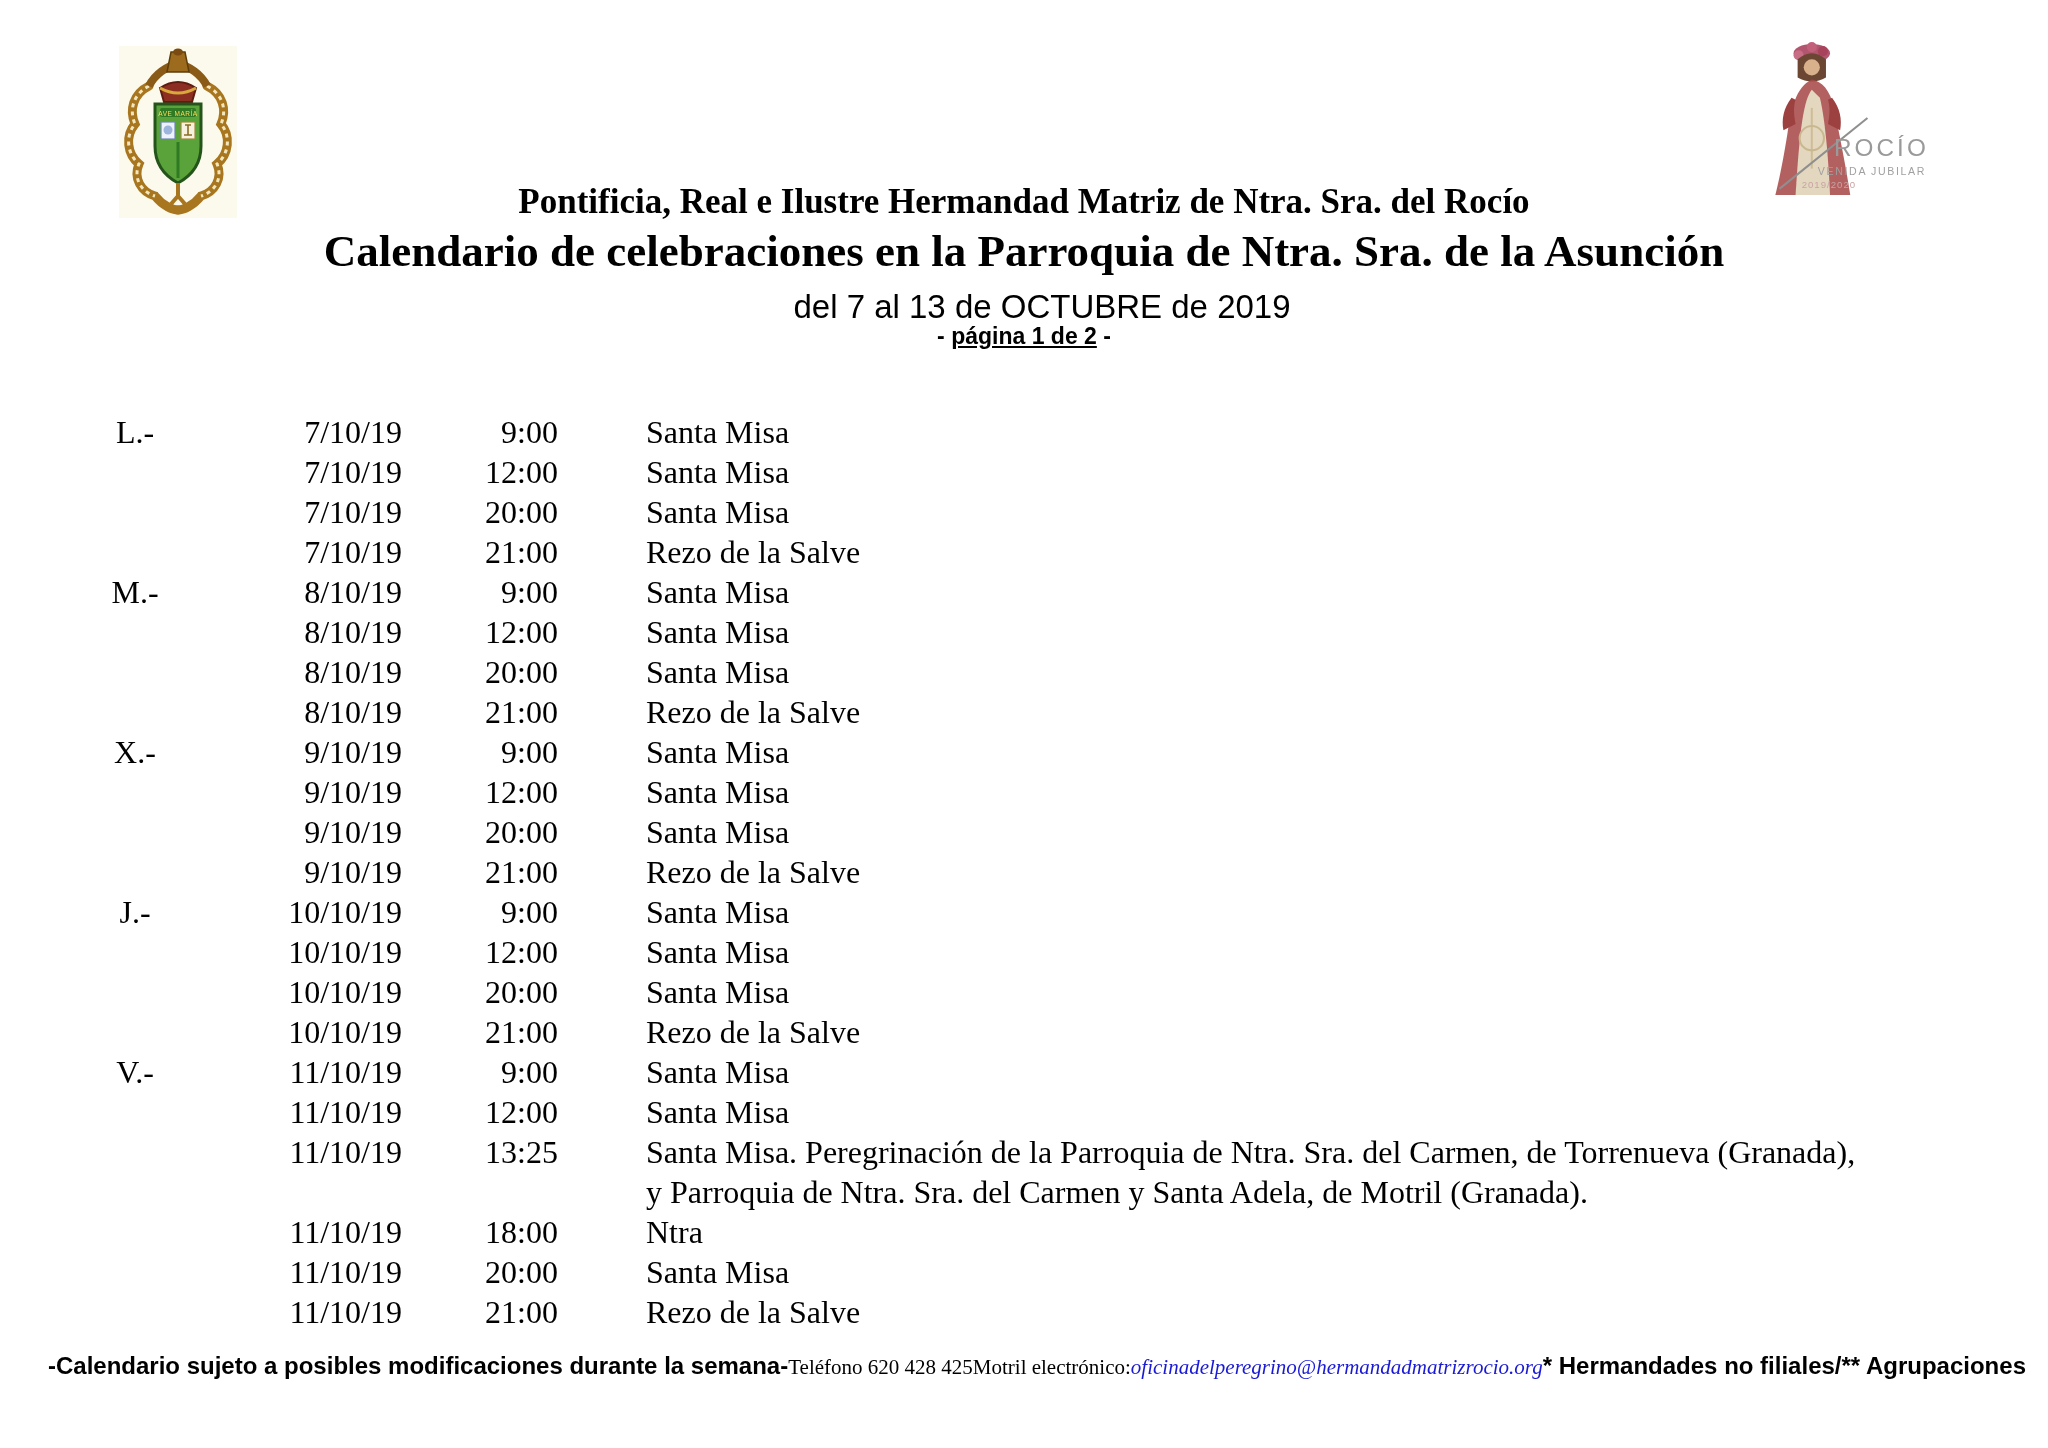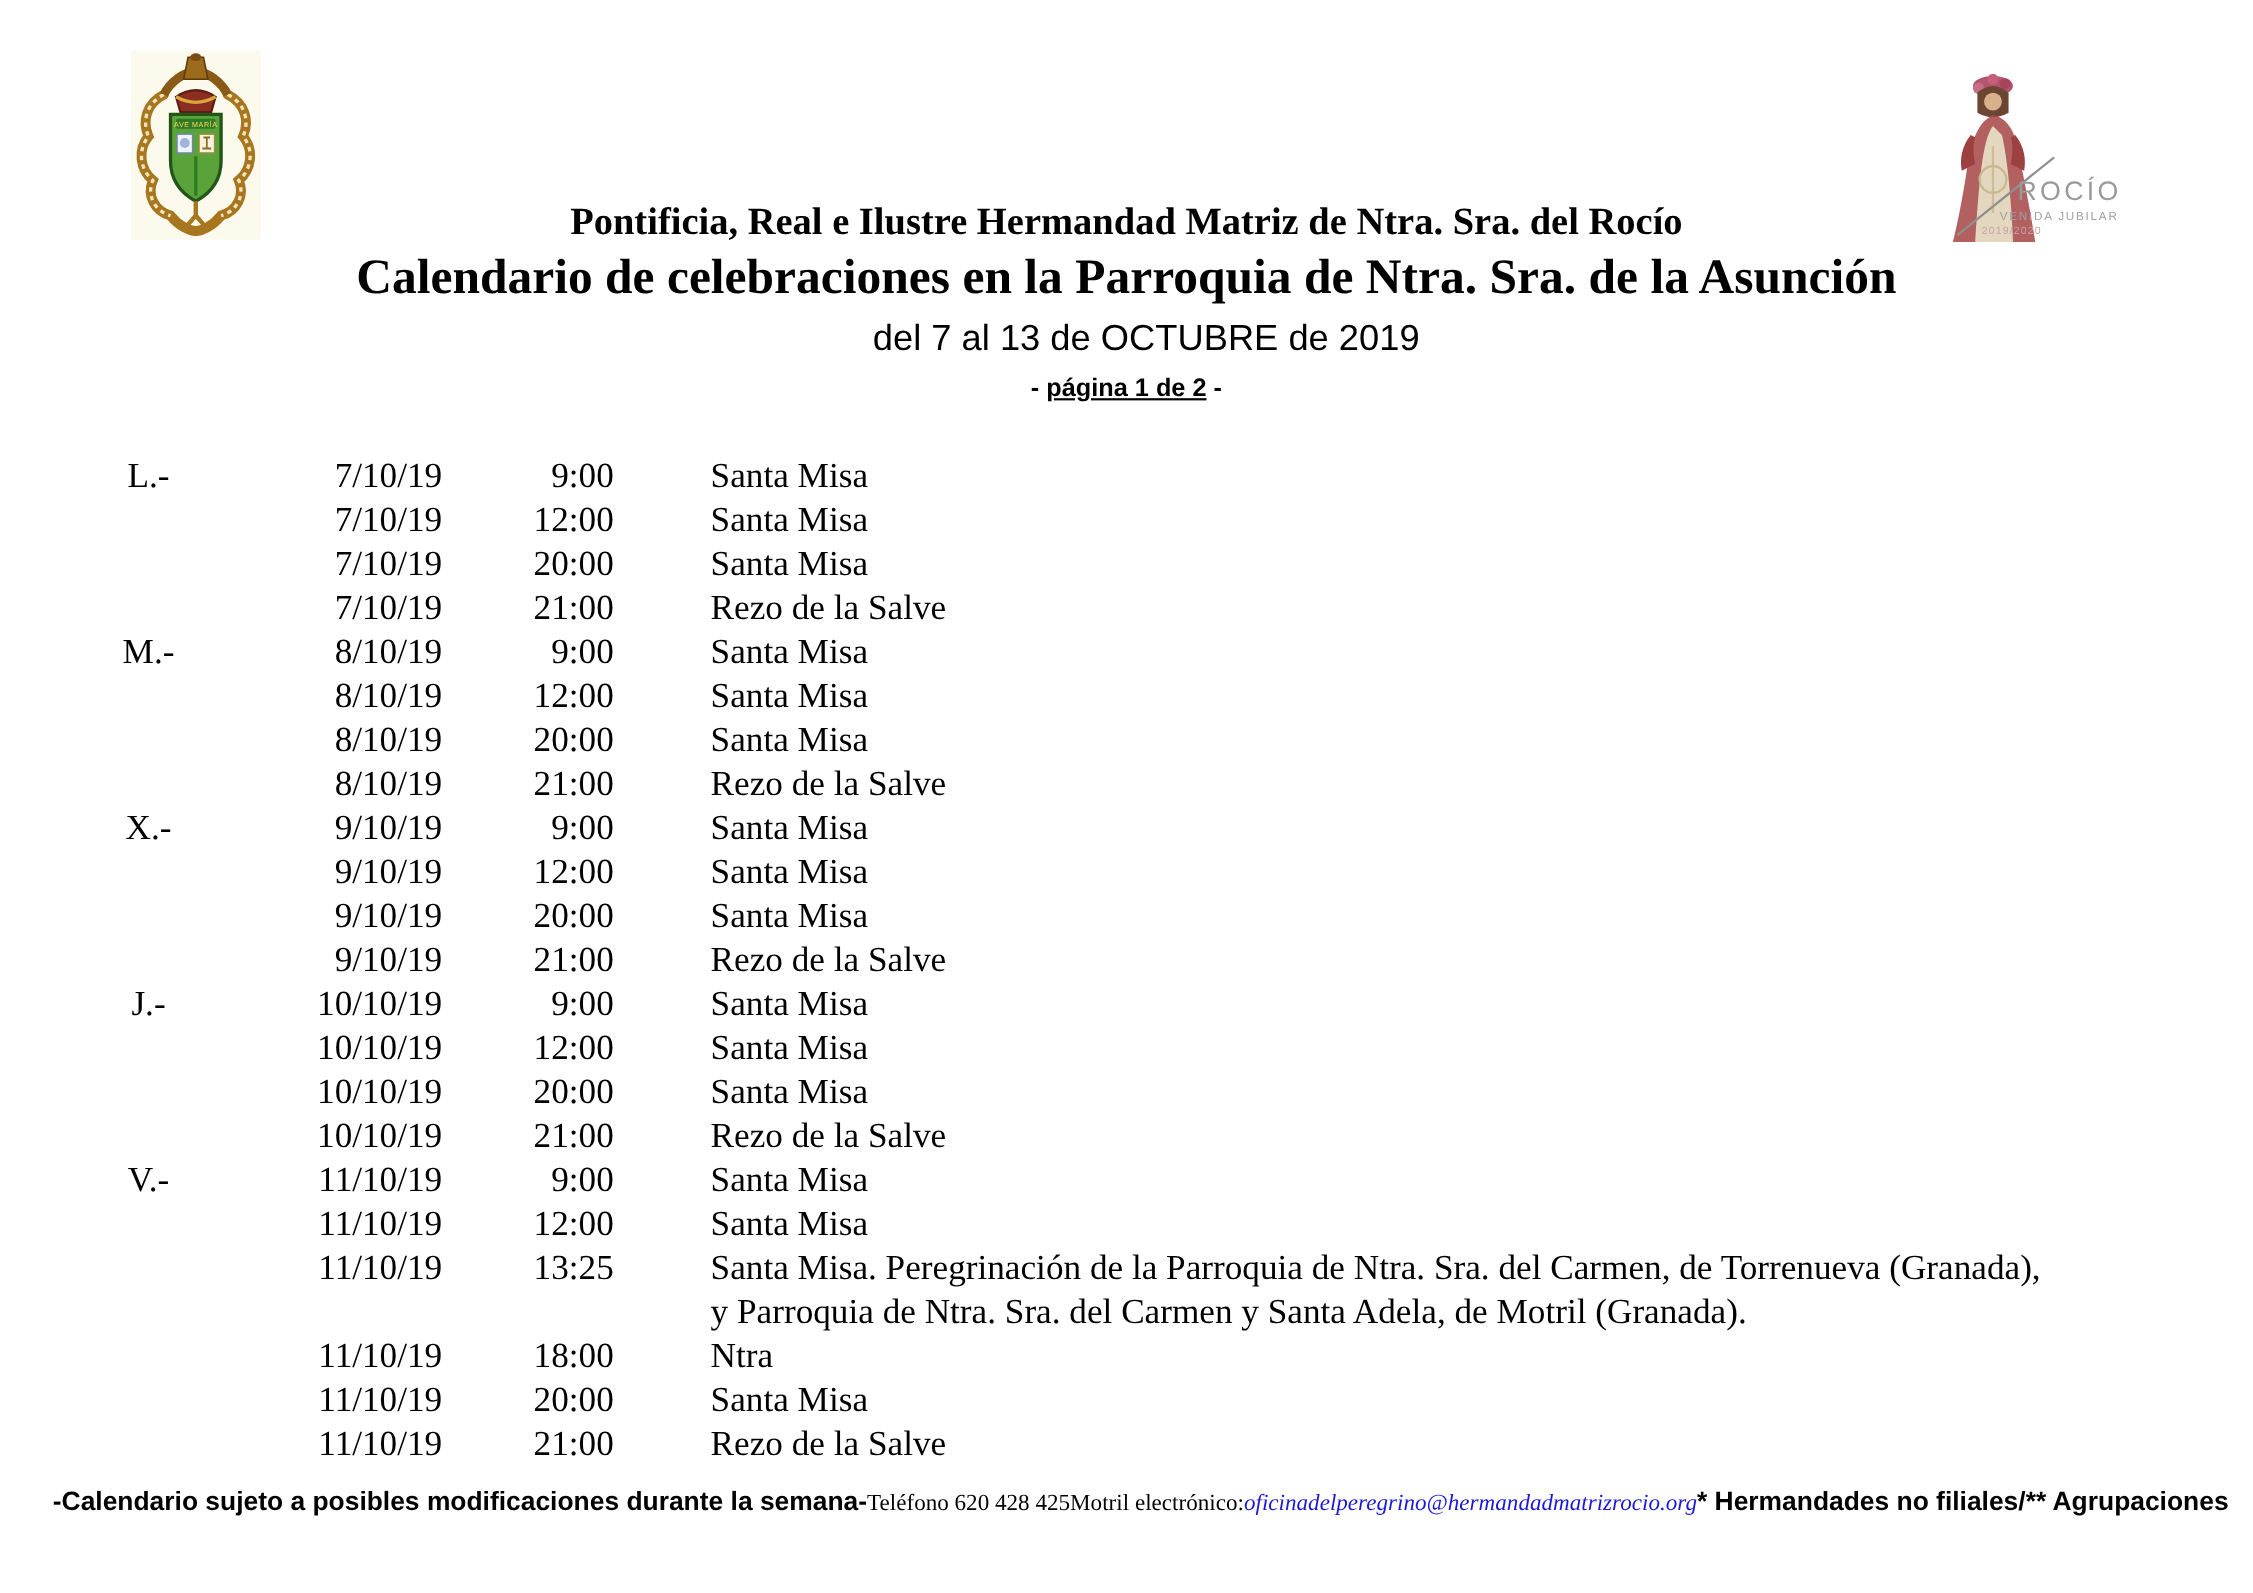--- a/index.html
+++ b/index.html
@@ -15,21 +15,21 @@
   }
 
   
   .crest {
     position: absolute;
     left: 118px; top: 46px;
     width: 120px; height: 172px;
   }
   .jubilar {
     position: absolute;
-    right: 78px; top: 62px;
+    right: 78px; top: 37px;
     width: 200px; height: 164px;
   }
   .crest svg, .jubilar svg { width: 100%; height: 100%; display: block; }
 
   
   .header-text {
     position: absolute;
     left: 0; top: 0;
     width: 100%;
     text-align: center;
@@ -49,21 +49,21 @@
     font-family: "Liberation Serif", serif;
   }
   .subtitle {
     margin-top: 16px;
     font-size: 33px;
     line-height: 1;
     font-family: "Liberation Sans", sans-serif;
     padding-left: 36px;
   }
   .pageline {
-    margin-top: 18px;
+    margin-top: 2px;
     font-size: 23px;
     line-height: 1;
     font-weight: bold;
     font-family: "Liberation Sans", sans-serif;
   }
   .pageline .underlined { text-decoration: underline; }
 
   
   .schedule {
     position: absolute;

